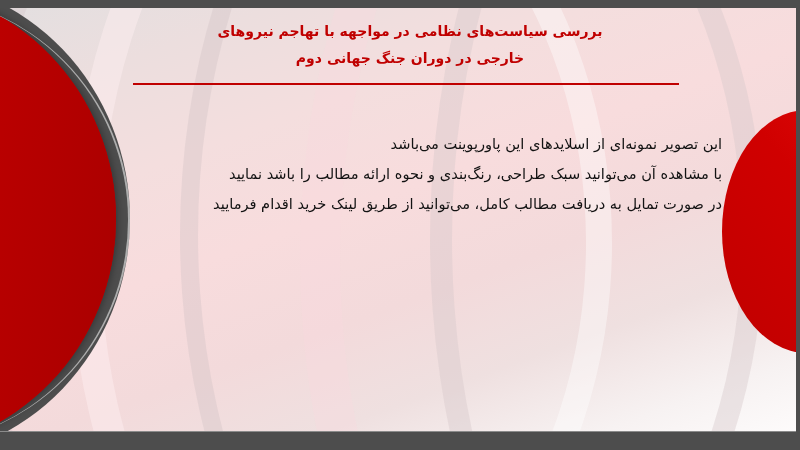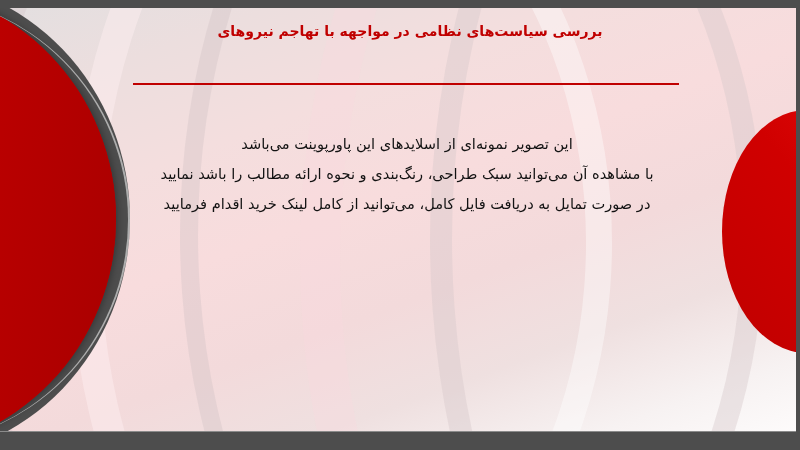--- a/index.html
+++ b/index.html
@@ -113,21 +113,21 @@
     direction:rtl;
   }
   .title-rule{
     position:absolute;left:133px;top:76px;width:546px;height:0;
     border-top:2px solid #c00000;
   }
 
   
   .body-block{
     position:absolute;right:78px;top:122px;width:630px;
-    text-align:center;direction:rtl;
+    text-align:right;direction:rtl;
   }
   .body-line{
     color:#121212;
     font-size:14.6px;
     line-height:30px;
     white-space:nowrap;
   }
 </style>
 </head>
 <body>
@@ -144,27 +144,28 @@
     <div class="arc arcB" style="left:430px;top:-470px;width:990px;height:1360px;"></div>
 
     <div class="left-ring"></div>
     <div class="left-red"></div>
     <div class="left-gloss"></div>
 
     <div class="right-red"></div>
 
     <div class="title-block">
       <div class="title-line">بررسی سیاست‌های نظامی در مواجهه با تهاجم نیروهای</div>
+      <div class="title-line">خارجی در دوران جنگ جهانی دوم</div>
     </div>
     <div class="title-rule"></div>
 
     <div class="body-block">
       <div class="body-line">این تصویر نمونه‌ای از اسلایدهای این پاورپوینت می‌باشد</div>
       <div class="body-line">با مشاهده آن می‌توانید سبک طراحی، رنگ‌بندی و نحوه ارائه مطالب را باشد نمایید</div>
-      <div class="body-line">در صورت تمایل به دریافت فایل کامل، می‌توانید از کامل لینک خرید اقدام فرمایید</div>
+      <div class="body-line">در صورت تمایل به دریافت مطالب کامل، می‌توانید از طریق لینک خرید اقدام فرمایید</div>
     </div>
 
   </div>
 
   <div class="bar-top"></div>
   <div class="bar-bottom"></div>
   <div class="edge-right"></div>
 
 </div>
 

